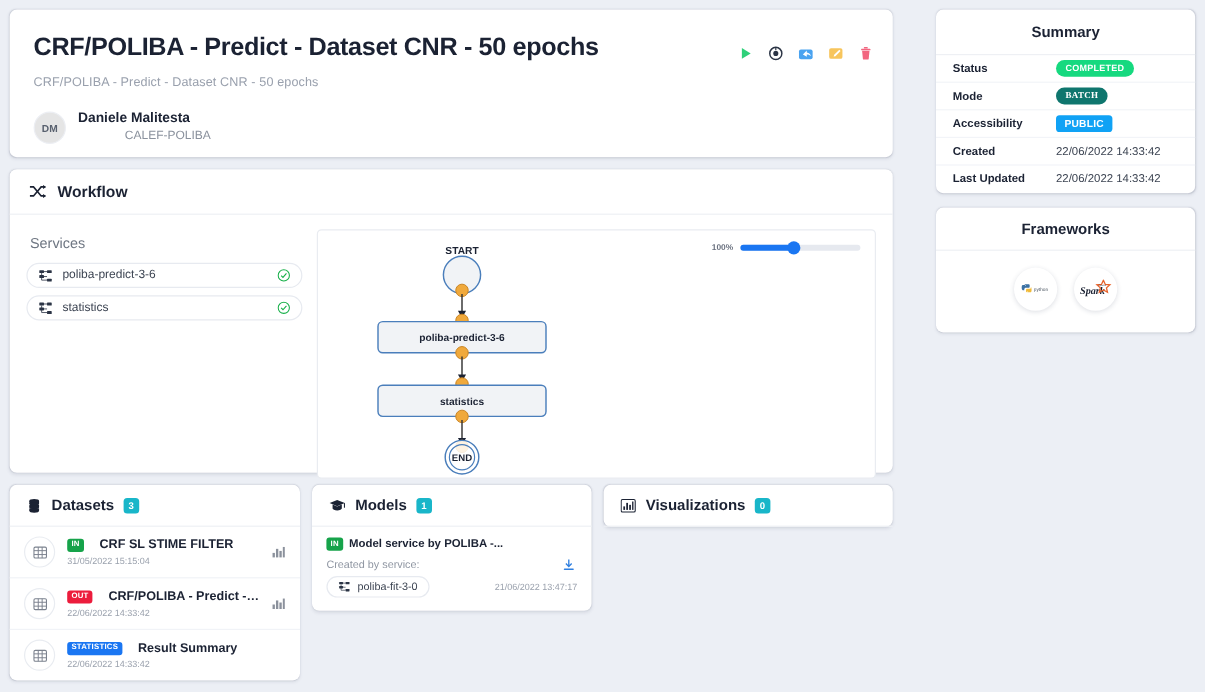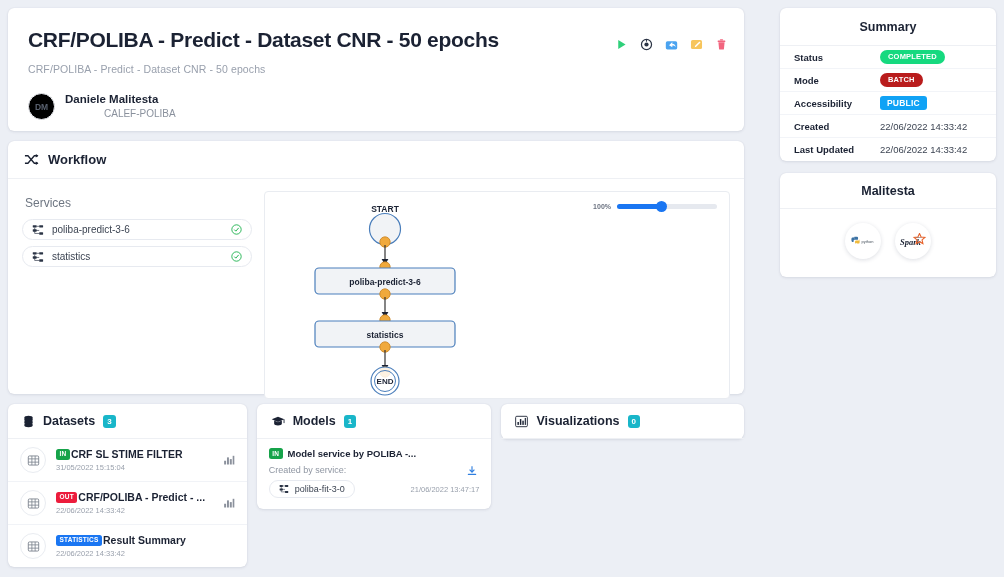--- a/index.html
+++ b/index.html
@@ -31,21 +31,21 @@
     font-size: 21px; font-weight: bold; letter-spacing: -0.3px;
     color: #1b2233; line-height: 28px;
   }
   .header-sub {
     margin-top: 9px;
     font-size: 10.5px; color: #99a0ad; letter-spacing: .1px;
   }
   .owner-row { display: flex; align-items: center; margin-top: 17px; gap: 10px; }
   .avatar {
     width: 27px; height: 27px; border-radius: 50%;
-    background: #000000; border: 1px solid #eceef3;
+    background: #e5e5e5; border: 1px solid #eceef3;
     display: flex; align-items: center; justify-content: center;
     font-size: 8.5px; font-weight: bold; color: #59616f;
   }
   .owner-name { font-size: 11.5px; font-weight: bold; color: #1b2233; line-height: 14px; }
   .owner-org { font-size: 10px; color: #8a919d; line-height: 14px; margin-top: 1px; margin-left: 39px; }
 
   .header-actions {
     position: absolute; right: 16px; top: 30px;
     display: flex; gap: 12px; align-items: center;
   }
@@ -107,21 +107,21 @@
     display: flex; align-items: center; gap: 10px;
     padding: 8px 12px; border-bottom: 1px solid #f1f3f7; position: relative;
   }
   .ds-row:last-child { border-bottom: none; }
   .ds-ico {
     width: 26px; height: 26px; border-radius: 50%;
     border: 1px solid #e9ecf1; background: #fff;
     display: flex; align-items: center; justify-content: center; flex: 0 0 auto;
   }
   .ds-info { flex: 1; min-width: 0; }
-  .ds-title-line { display: flex; align-items: center; gap: 1px; }
+  .ds-title-line { display: flex; align-items: center; gap: 13px; }
   .tag {
     font-size: 6.5px; font-weight: bold; color: #fff;
     padding: 1.5px 3.5px; border-radius: 2.5px; letter-spacing: .2px; line-height: 8px;
     white-space: nowrap;
   }
   .tag-in  { background: #16a34a; }
   .tag-out { background: #ec1c3c; }
   .tag-stats { background: #1a76f2; }
   .ds-name {
     font-size: 10.5px; font-weight: bold; color: #1b2233;
@@ -158,21 +158,21 @@
     padding: 6px 14px; height: 23px; border-bottom: 1px solid #f2f4f8;
   }
   .sum-row:last-child { border-bottom: none; }
   .sum-key { width: 86px; font-size: 9.5px; font-weight: bold; color: #1b2233; }
   .sum-val { font-size: 9.5px; color: #3c4452; }
   .pill {
     display: inline-block; font-size: 7.5px; font-weight: bold; color: #fff;
     padding: 2px 8px; line-height: 10px; letter-spacing: .2px;
   }
   .pill-completed { background: #16d97f; border-radius: 9px; }
-  .pill-batch { background: #b91c1c; border-radius: 9px; }
+  .pill-batch { background: #0f766e; border-radius: 9px; font-family: Liberation Serif, serif; }
   .pill-public { background: #10a2f5; border-radius: 3px; padding: 2px 7px; font-size: 8.5px; }
 
   .fw-card { margin-top: 12px; }
   .fw-head {
     text-align: center; font-size: 12.5px; font-weight: bold; color: #1b2233;
     padding: 11px 0 10px 0; border-bottom: 1px solid #eef0f4;
   }
   .fw-body { display: flex; justify-content: center; gap: 14px; padding: 14px 0 18px 0; }
   .fw-logo {
     width: 36px; height: 36px; border-radius: 50%; background: #fff;
@@ -465,21 +465,21 @@
         <span class="sum-key">Created</span>
         <span class="sum-val">22/06/2022 14:33:42</span>
       </div>
       <div class="sum-row">
         <span class="sum-key">Last Updated</span>
         <span class="sum-val">22/06/2022 14:33:42</span>
       </div>
     </div>
 
     <div class="card fw-card">
-      <div class="fw-head">Malitesta</div>
+      <div class="fw-head">Frameworks</div>
       <div class="fw-body">
         <div class="fw-logo">
           <svg width="26" height="13" viewBox="0 0 52 20">
             <path d="M7.5 2.2 C7.5 1 8.3 0.6 9.6 0.6 h4.4 c1.3 0 2.1 0.5 2.1 1.7 v2.6 c0 1.1 -0.8 1.7 -2.1 1.7 H10 c-1.6 0 -2.9 0.9 -2.9 2.8 v1.4 H5.5 c-1.4 0 -2.2 -0.9 -2.5 -2.5 -0.3 -1.7 -0.3 -2.8 0 -4.4 C3.3 2.5 4.3 2.2 5.6 2.2 Z M9.2 2.1 a0.75 0.75 0 1 0 0 1.5 0.75 0.75 0 0 0 0 -1.5 Z" fill="#3c72a4"></path>
             <path d="M16.6 5.4 c1.4 0 2.2 0.9 2.5 2.5 0.3 1.7 0.3 2.8 0 4.4 -0.3 1.5 -1.2 1.9 -2.5 1.9 h-4.4 c-1.3 0 -2.1 -0.6 -2.1 -1.7 V9.9 c0 -1.2 0.9 -1.8 2.1 -1.8 h3.9 c1.6 0 2.9 -0.9 2.9 -2.7 Z M12.9 12.5 a0.75 0.75 0 1 0 0 1.5 0.75 0.75 0 0 0 0 -1.5 Z" fill="#f0ba3a"></path>
             <text x="23" y="12.5" font-family="Liberation Sans, sans-serif" font-size="8" fill="#4a5560">python</text>
           </svg>
         </div>
         <div class="fw-logo">
           <svg width="28" height="16" viewBox="0 0 56 32">

